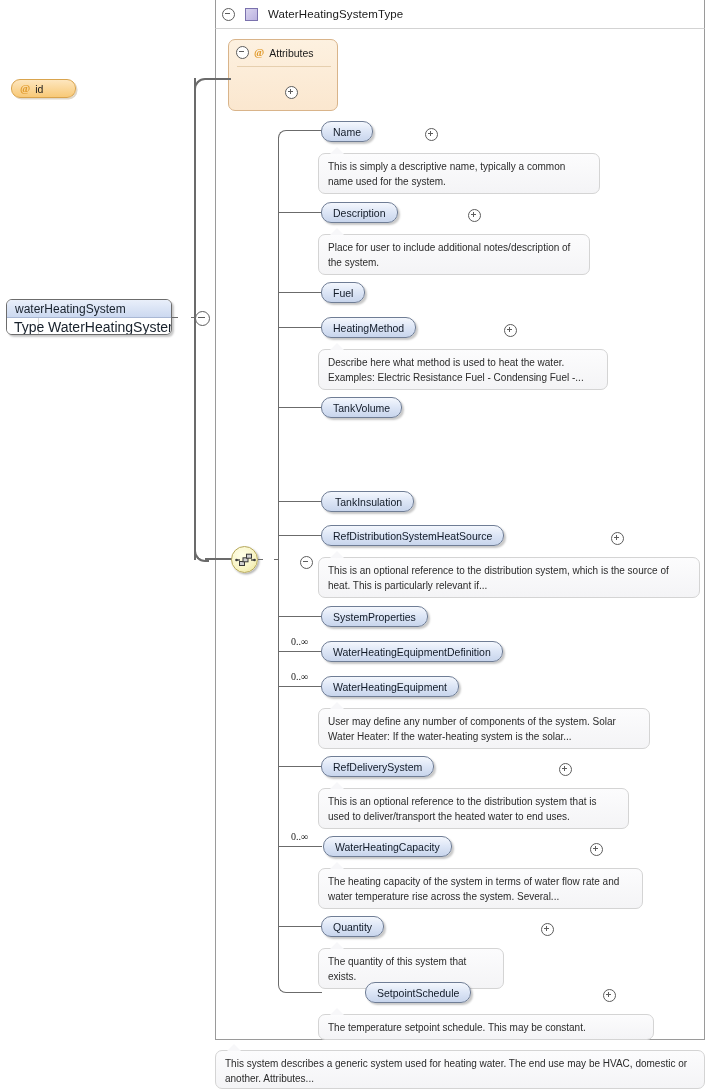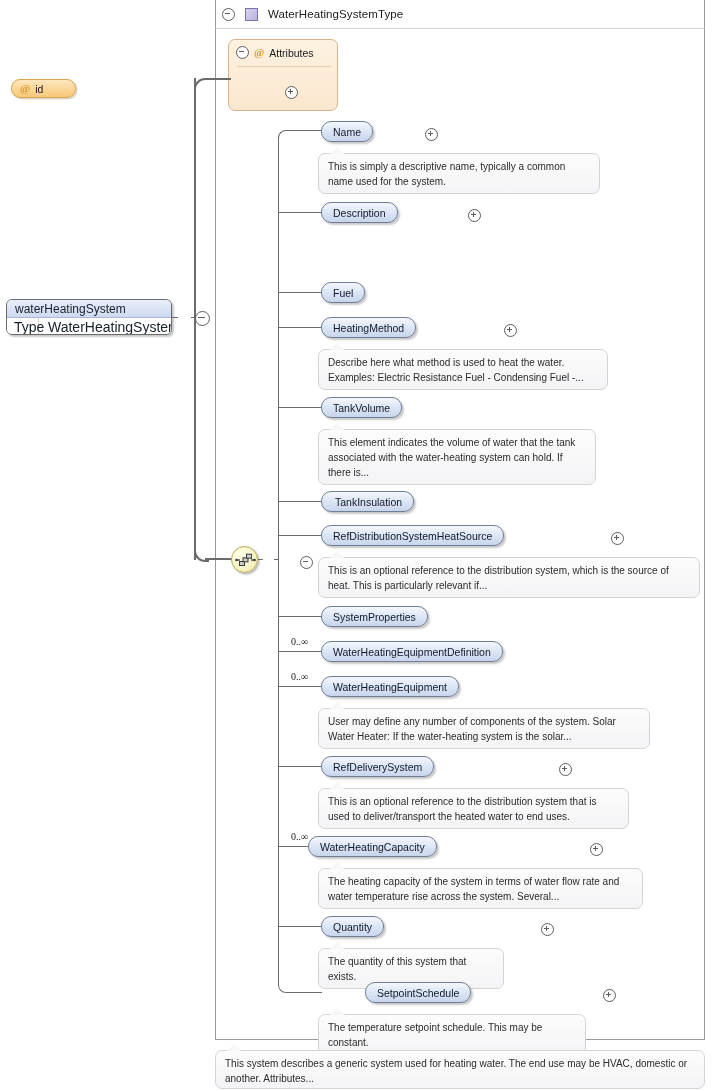--- a/index.html
+++ b/index.html
@@ -284,35 +284,35 @@
   
   <div class="wire hline abs" style="left:286px;top:130px;width:36px;"></div>
   <div class="pill" style="left:321px;top:121px;">Name</div>
   <span class="pm plus abs" style="left:371px;top:126px;"></span>
   <div class="doc" style="left:318px;top:153px;width:282px;">This is simply a descriptive name, typically a common name used for the system.</div>
 
   
   <div class="wire hline abs" style="left:278px;top:212px;width:44px;"></div>
   <div class="pill" style="left:321px;top:202px;">Description</div>
   <span class="pm plus abs" style="left:396px;top:207px;"></span>
+  <div class="doc" style="left:318px;top:234px;width:272px;">Place for user to include additional notes/description of the system.</div>
 
   
   <div class="wire hline abs" style="left:278px;top:292px;width:44px;"></div>
   <div class="pill" style="left:321px;top:282px;">Fuel</div>
 
   
   <div class="wire hline abs" style="left:278px;top:327px;width:44px;"></div>
   <div class="pill" style="left:321px;top:317px;">HeatingMethod</div>
   <span class="pm plus abs" style="left:415px;top:322px;"></span>
   <div class="doc" style="left:318px;top:349px;width:290px;">Describe here what method is used to heat the water. Examples: Electric Resistance Fuel - Condensing Fuel -...</div>
 
   
   <div class="wire hline abs" style="left:278px;top:407px;width:44px;"></div>
   <div class="pill" style="left:321px;top:397px;">TankVolume</div>
-  <div class="doc" style="left:318px;top:429px;width:278px;">This element indicates the volume of water that the tank associated with the water-heating system can hold. If there is...</div>
 
   
   <div class="wire hline abs" style="left:278px;top:501px;width:44px;"></div>
   <div class="pill" style="left:321px;top:491px;padding-left:13px;">TankInsulation</div>
 
   
   <div class="wire hline abs" style="left:278px;top:535px;width:44px;"></div>
   <div class="pill" style="left:321px;top:525px;">RefDistributionSystemHeatSource</div>
   <span class="pm plus abs" style="left:504px;top:530px;"></span>
   <div class="doc" style="left:318px;top:557px;width:382px;">This is an optional reference to the distribution system, which is the source of heat. This is particularly relevant if...</div>
@@ -334,32 +334,32 @@
 
   
   <div class="wire hline abs" style="left:278px;top:766px;width:44px;"></div>
   <div class="pill" style="left:321px;top:756px;">RefDeliverySystem</div>
   <span class="pm plus abs" style="left:435px;top:761px;"></span>
   <div class="doc" style="left:318px;top:788px;width:311px;">This is an optional reference to the distribution system that is used to deliver/transport the heated water to end uses.</div>
 
   
   <div class="wire hline abs" style="left:278px;top:846px;width:44px;"></div>
   <div class="card" style="left:291px;top:831px;">0..∞</div>
-  <div class="pill" style="left:308px;top:836px;">WaterHeatingCapacity</div>
+  <div class="pill" style="left:323px;top:836px;">WaterHeatingCapacity</div>
   <span class="pm plus abs" style="left:448px;top:841px;"></span>
   <div class="doc" style="left:318px;top:868px;width:325px;">The heating capacity of the system in terms of water flow rate and water temperature rise across the system. Several...</div>
 
   
   <div class="wire hline abs" style="left:278px;top:926px;width:44px;"></div>
   <div class="pill" style="left:321px;top:916px;">Quantity</div>
   <span class="pm plus abs" style="left:382px;top:921px;"></span>
   <div class="doc" style="left:318px;top:948px;width:186px;">The quantity of this system that exists.</div>
 
   
   <div class="wire hline abs" style="left:286px;top:992px;width:36px;"></div>
   <div class="pill" style="left:321px;top:982px;margin-left:44px;">SetpointSchedule</div>
   <span class="pm plus abs" style="left:426px;top:987px;"></span>
-  <div class="doc" style="left:318px;top:1014px;width:268px;">The temperature setpoint schedule. This may be constant.</div>
+  <div class="doc" style="left:318px;top:1014px;width:336px;">The temperature setpoint schedule. This may be constant.</div>
 
   
   <div id="type-doc" class="doc abs">This system describes a generic system used for heating water. The end use may be HVAC, domestic or another. Attributes...</div>
 
 </div>
 
 </body></html>

